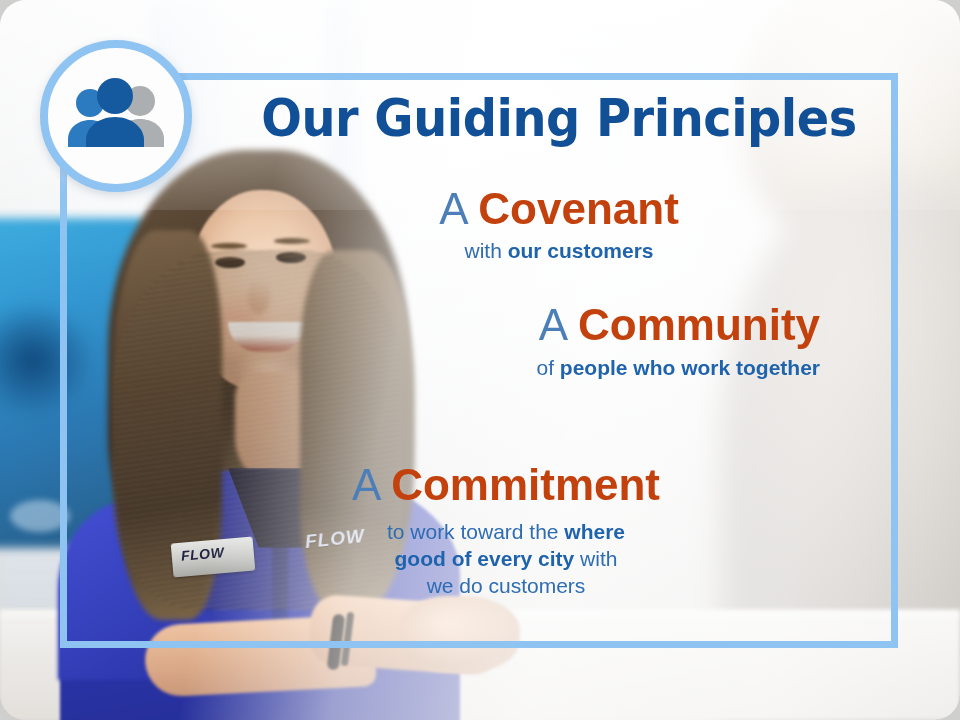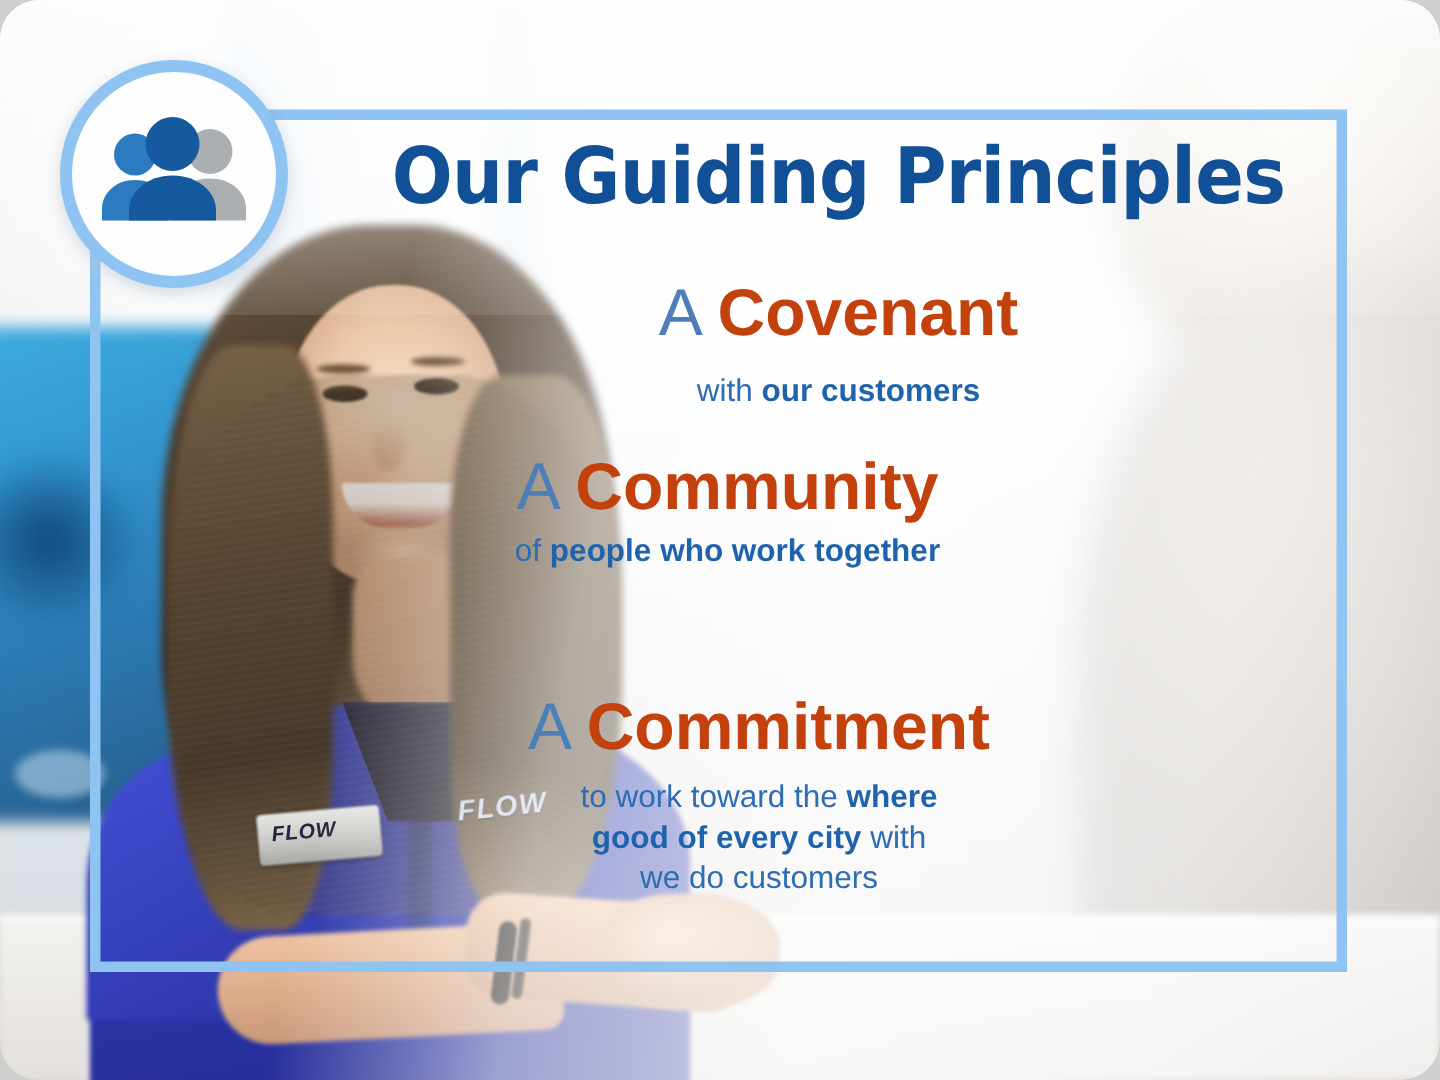--- a/index.html
+++ b/index.html
@@ -335,23 +335,23 @@
     font-family:"Liberation Sans", sans-serif;
     font-size:21px;
     line-height:1.30;
     color:#2e6cb3;
     font-weight:normal;
   }
   .sub b{ font-weight:bold; color:#1f63ad; }
 
   
   #block-covenant   { left:214px; top:186px; width:690px; text-align:center; }
-  #block-covenant .sub{ margin-top:15px; }
-
-  #block-community  { left:150px; top:302px; width:750px; text-align:center;
+  #block-covenant .sub{ margin-top:5px; }
+
+  #block-community  { left:150px; top:302px; width:750px; text-align:right;
                       padding-right:80px; }
   #block-community .sub{ margin-top:6px; }
 
   #block-commitment { left:164px; top:462px; width:750px; text-align:center;
                       padding-right:66px; }
   #block-commitment .sub{ margin-top:10px; }
 
   .nowrap{ white-space:nowrap; }
 </style>
 </head>

